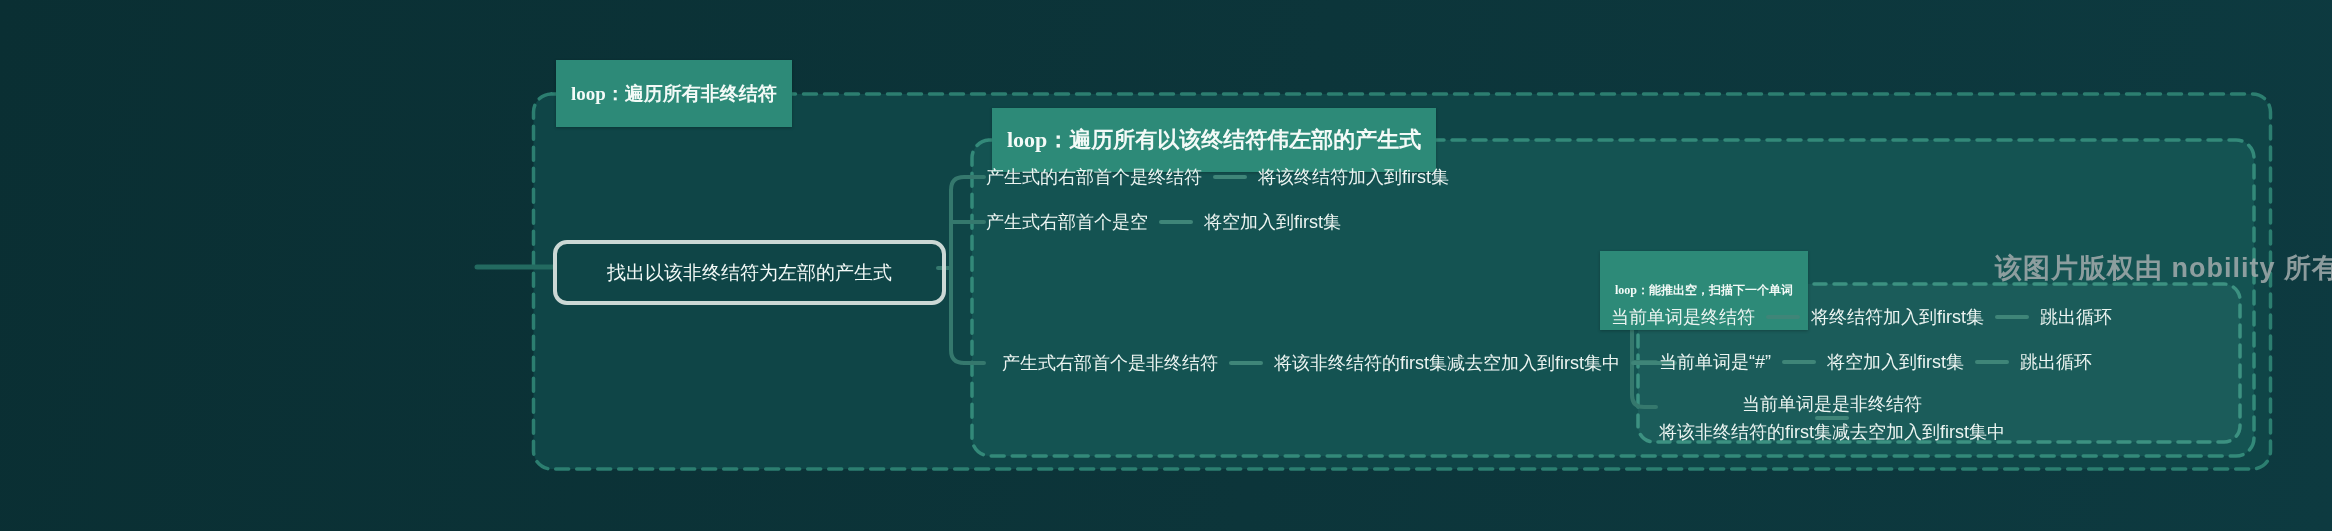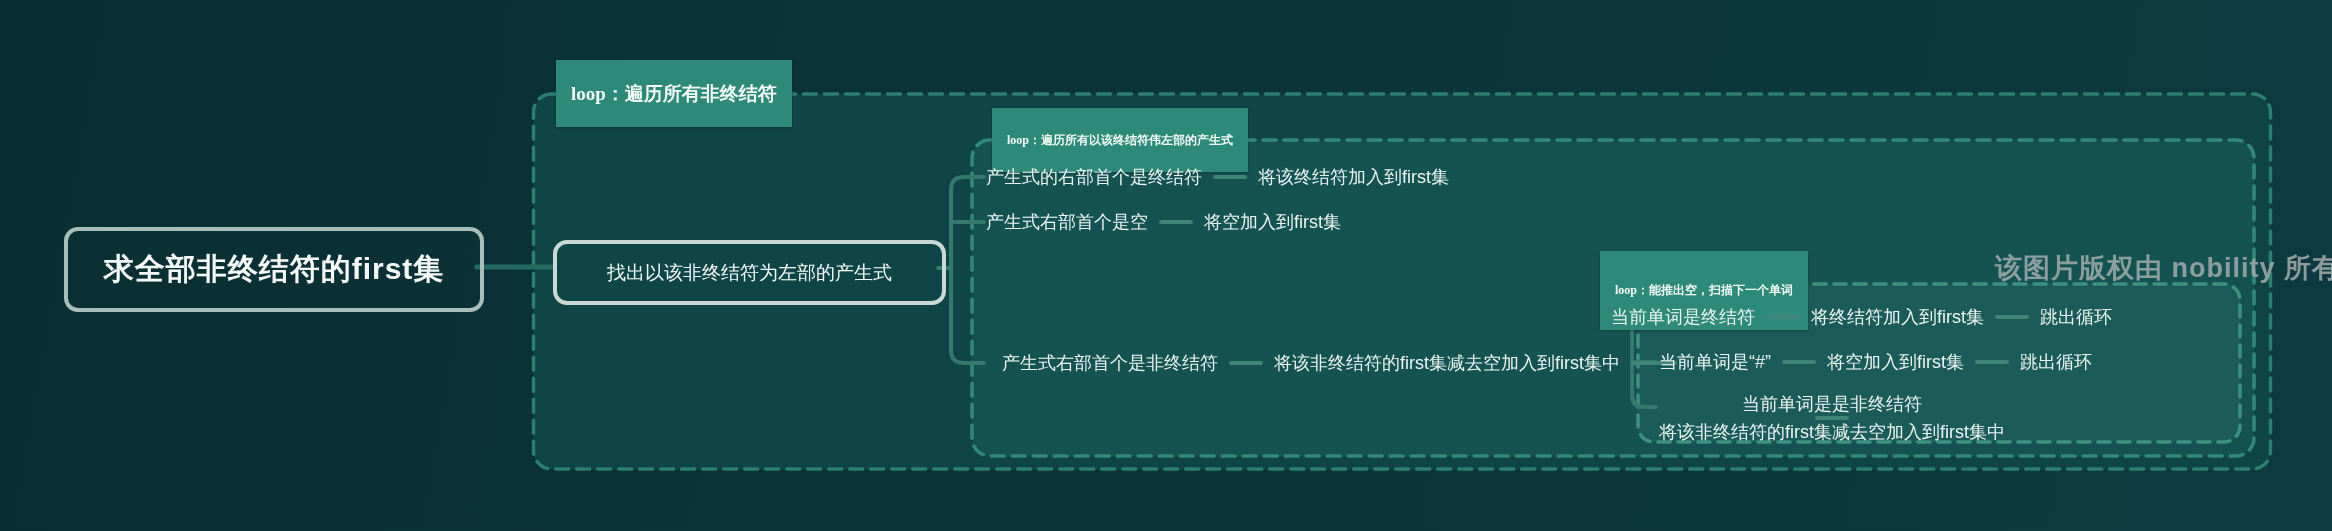--- a/index.html
+++ b/index.html
@@ -20,21 +20,21 @@
     border-radius:0;
     color:#f3faf7;
     font-family:"Liberation Serif","DejaVu Serif",serif;
     font-weight:600;
     white-space:nowrap;
     box-shadow:0 1px 3px rgba(0,0,0,.25);
     z-index:3;
     justify-content:center;
   }
   .tab-1{left:556px;top:60px;height:35px;font-size:19px;}
-  .tab-2{left:992px;top:108px;height:32px;font-size:12px;}
+  .tab-2{left:992px;top:108px;height:32px;font-size:22px;}
   .tab-3{left:1600px;top:251px;height:47px;font-size:12px;}
   
   .topic{
     position:absolute;
     display:flex;align-items:center;justify-content:center;
     text-align:center;
     color:#f4faf8;
     white-space:nowrap;
     z-index:3;
   }
@@ -105,23 +105,20 @@
   <div class="loop-tab tab-1">
     <span>loop：遍历所有非终结符</span>
   </div>
   <div class="loop-tab tab-2">
     <span>loop：遍历所有以该终结符伟左部的产生式</span>
   </div>
   <div class="loop-tab tab-3">
     <span>loop：能推出空，扫描下一个单词</span>
   </div>
 
-  <div class="topic topic-root">
-    <span>求全部非终结符的first集</span>
-  </div>
   <div class="topic topic-find">
     <span>找出以该非终结符为左部的产生式</span>
   </div>
 
   <div class="row m-row1">
     <span>产生式的右部首个是终结符</span>
     <span class="conn"></span>
     <span>将该终结符加入到first集</span>
   </div>
   <div class="row m-row2">

